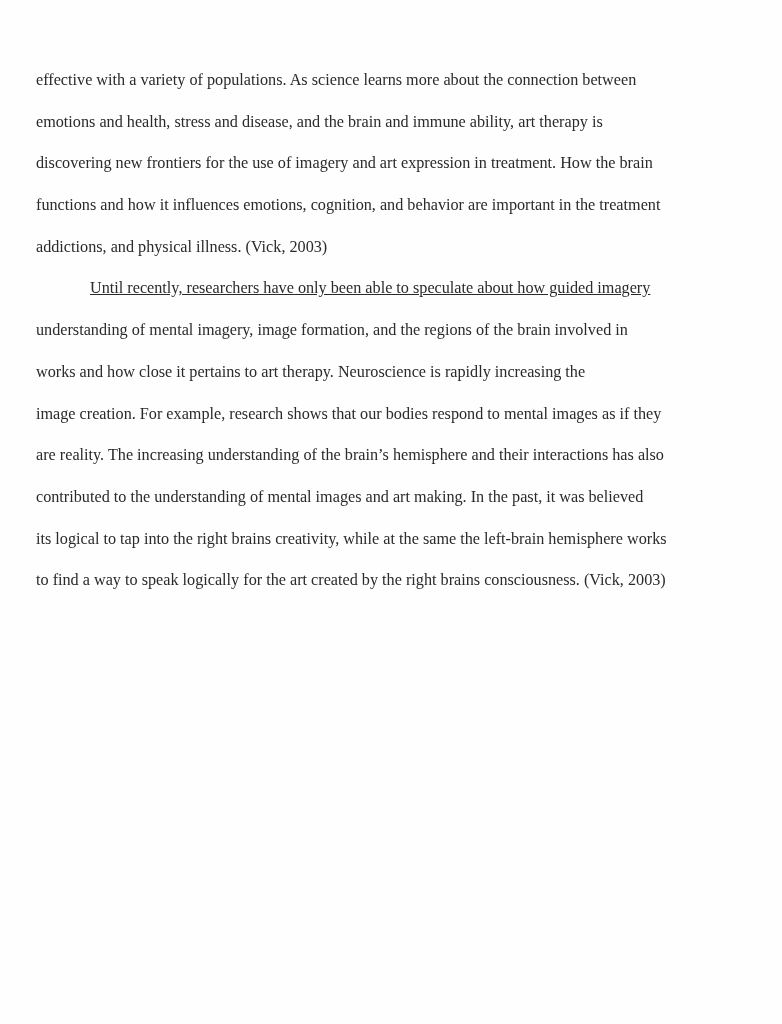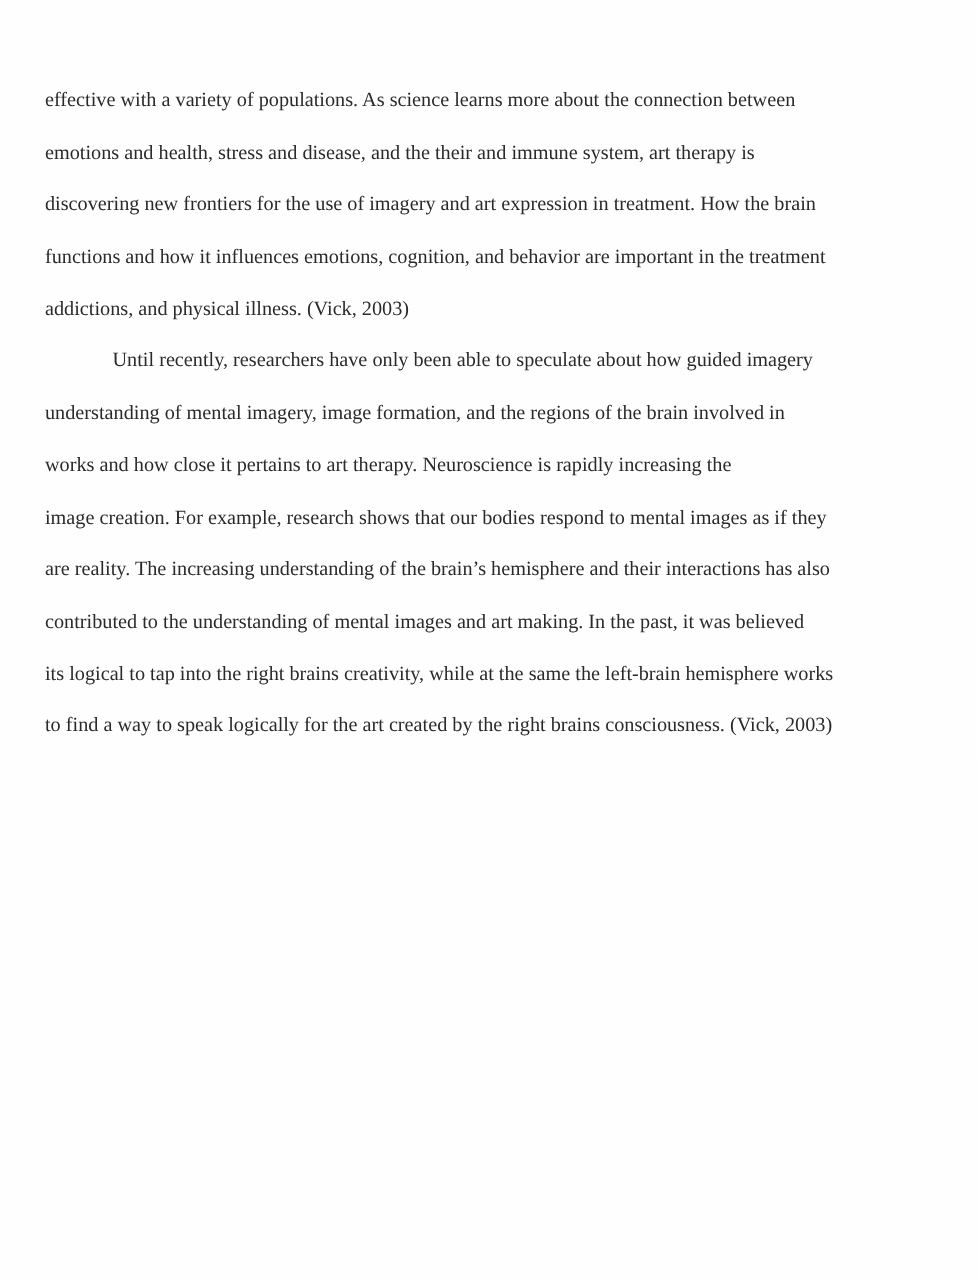--- a/index.html
+++ b/index.html
@@ -31,30 +31,31 @@
       color: #2a2a2a;
     }
     .line {
       display: block;
       height: 41.7px;
       line-height: 20px;
       white-space: nowrap;
     }
     .line.indent {
       padding-left: 54px;
+      text-decoration: underline;
     }
   </style>
 </head>
 <body>
 
 <div class="page">
   <div class="text-block">
     <div>
       <span class="line">effective with a variety of populations. As science learns more about the connection between</span>
-      <span class="line">emotions and health, stress and disease, and the their and immune system, art therapy is</span>
+      <span class="line">emotions and health, stress and disease, and the brain and immune ability, art therapy is</span>
       <span class="line">discovering new frontiers for the use of imagery and art expression in treatment. How the brain</span>
       <span class="line">functions and how it influences emotions, cognition, and behavior are important in the treatment</span>
       <span class="line">addictions, and physical illness. (Vick, 2003)</span>
     </div>
     <div>
       <span class="line indent">Until recently, researchers have only been able to speculate about how guided imagery</span>
       <span class="line">understanding of mental imagery, image formation, and the regions of the brain involved in</span>
       <span class="line">works and how close it pertains to art therapy. Neuroscience is rapidly increasing the</span>
       <span class="line">image creation. For example, research shows that our bodies respond to mental images as if they</span>
       <span class="line">are reality. The increasing understanding of the brain’s hemisphere and their interactions has also</span>

